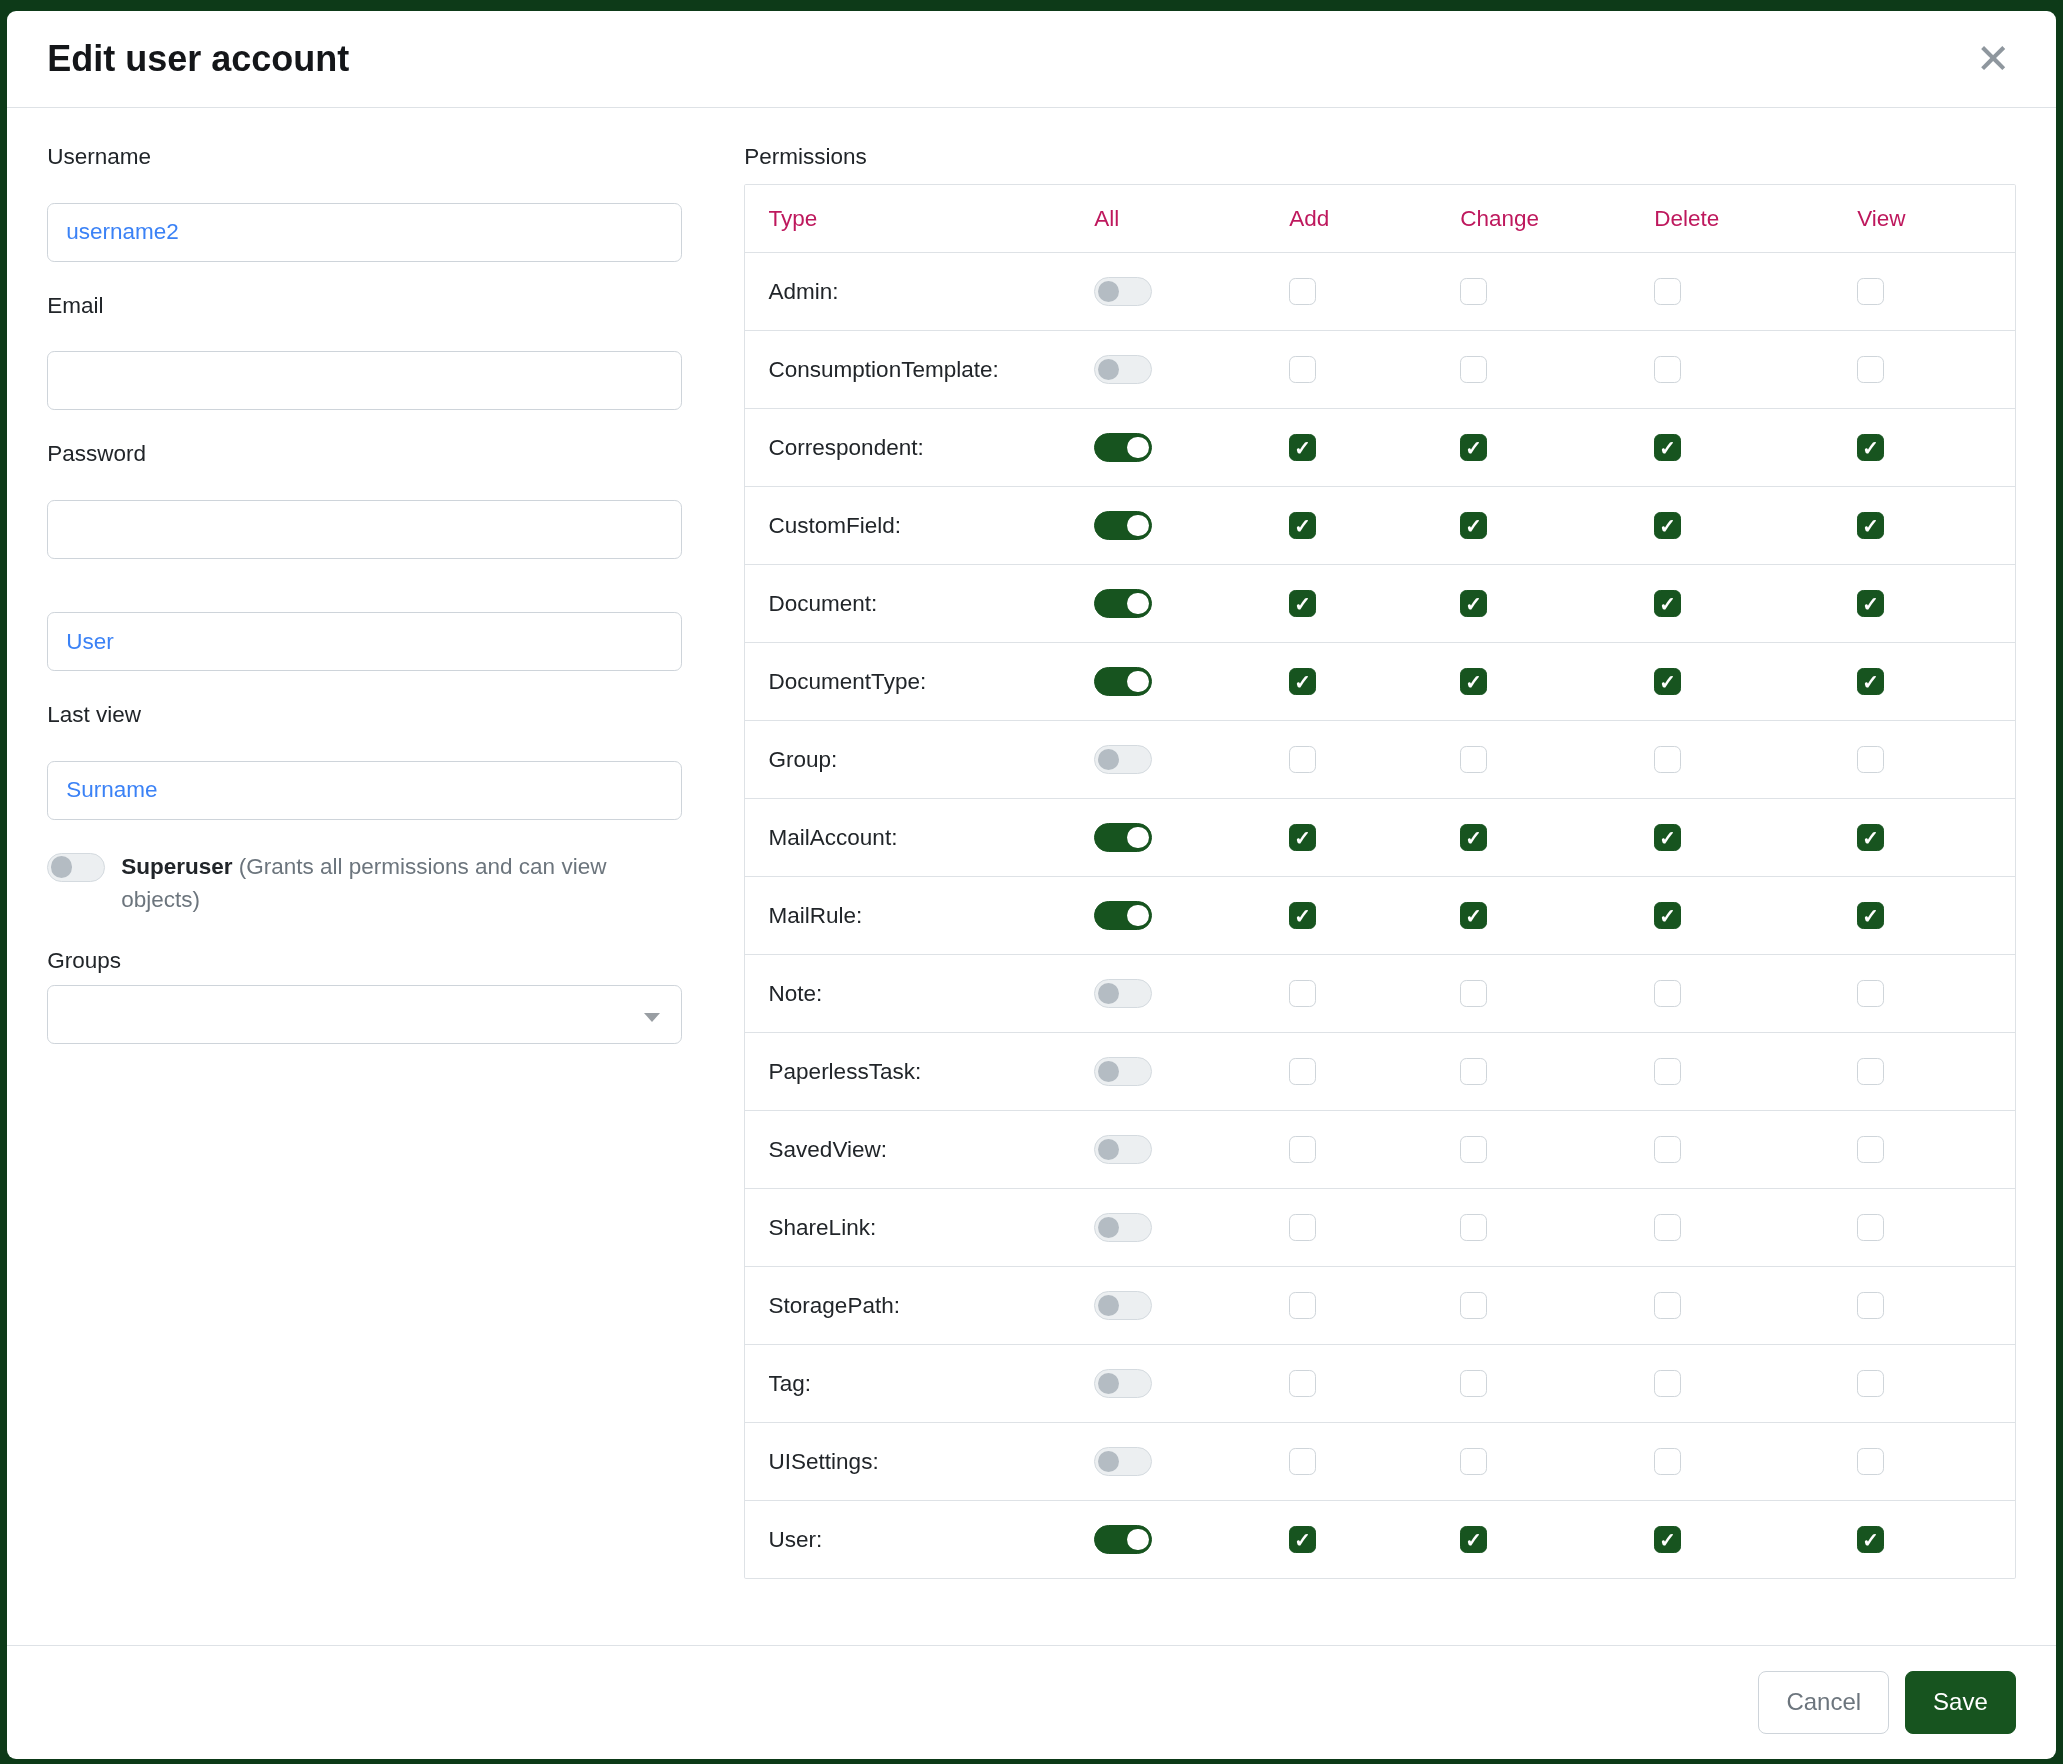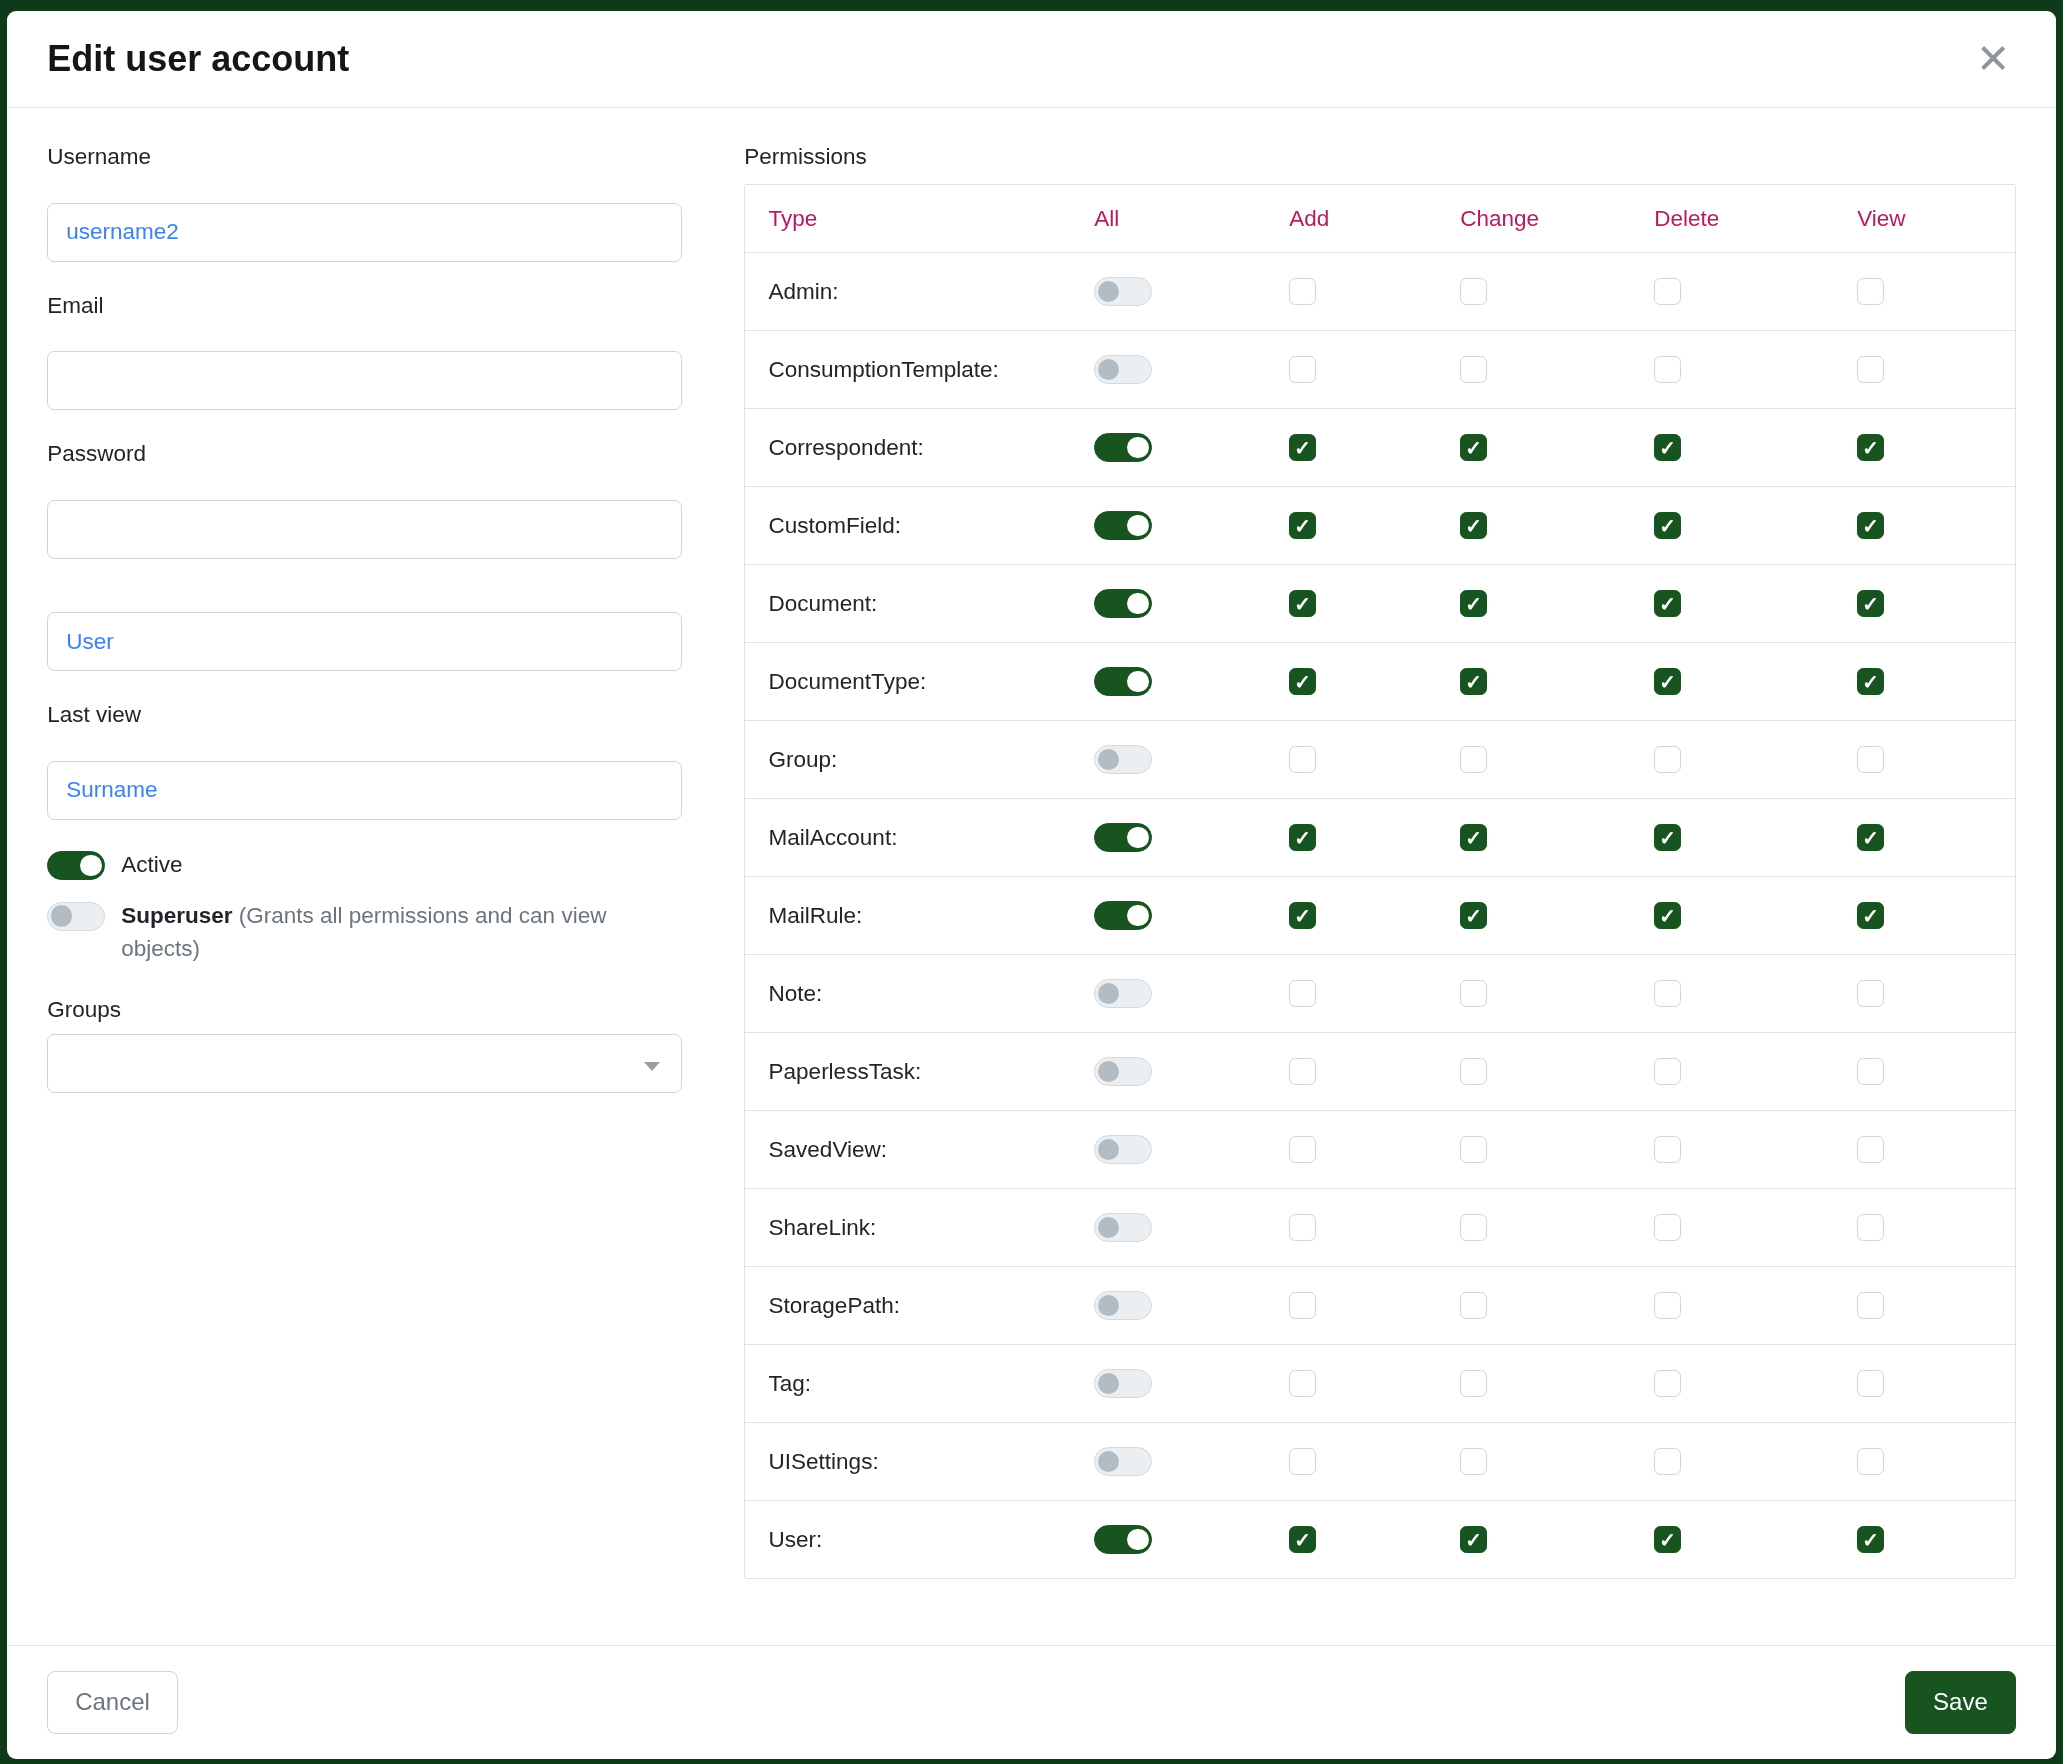--- a/index.html
+++ b/index.html
@@ -120,21 +120,21 @@
   .prow { height: 77px; border-bottom: 0.9px solid #dee2e6; }
   .prow:last-child { border-bottom: none; }
   .ptype { font-size: 22.5px; padding-left: 23.4px; }
   .pcell { padding-left: 25px; display: flex; align-items: center; }
 
   
   .modal-footer {
     flex: 0 0 auto;
     border-top: 0.9px solid #dee2e6;
     padding: 25px 40px;
-    display: flex; justify-content: space-between; align-items: center; gap: 16px;
+    display: flex; justify-content: flex-end; align-items: center; gap: 16px;
   }
   .btn {
     font-family: "Liberation Sans", sans-serif;
     font-size: 24px;
     height: 63px;
     padding: 0 27px;
     border-radius: 8px;
     cursor: pointer;
   }
   .btn-cancel { background: #fff; color: #6c757d; border: 0.9px solid #ced4da; }
@@ -171,26 +171,20 @@
 
       <div class="form-group">
         <input class="text-input" type="text" value="User" style="">
       </div>
 
       <div class="form-group">
         <label class="form-label">Last view</label>
         <input class="text-input" type="text" value="Surname" style="">
       </div>
 
-      <div class="toggle-row">
-        <span class="switch on" id="active-switch">
-            <span class="knob"></span>
-          </span>
-        <span class="toggle-label">Active</span>
-      </div>
 
       <div class="superuser-row">
         <span class="switch" id="superuser-switch">
             <span class="knob"></span>
           </span>
         <span class="superuser-text">
           <span class="su-label">Superuser</span>
           <span class="su-hint">(Grants all permissions and can view objects)</span>
         </span>
       </div>

